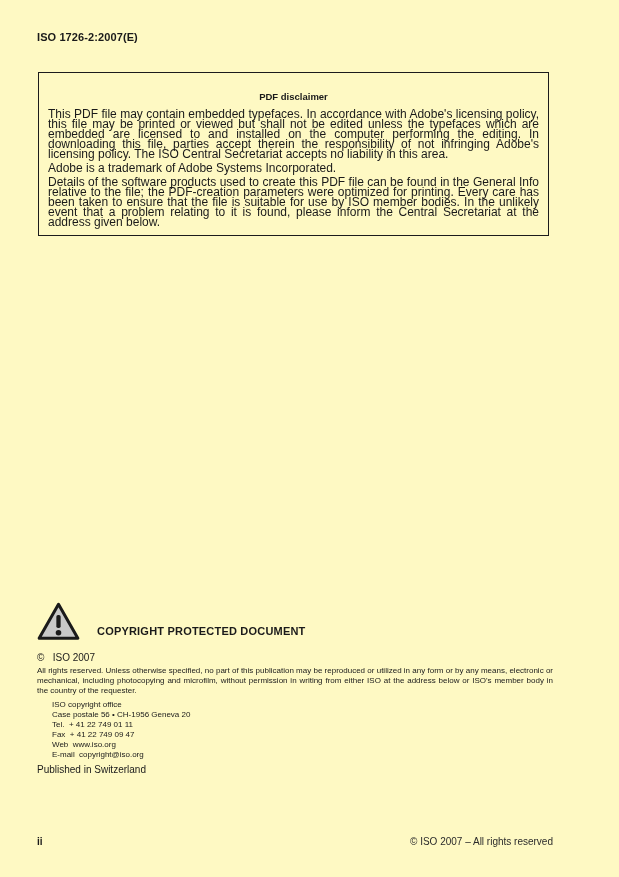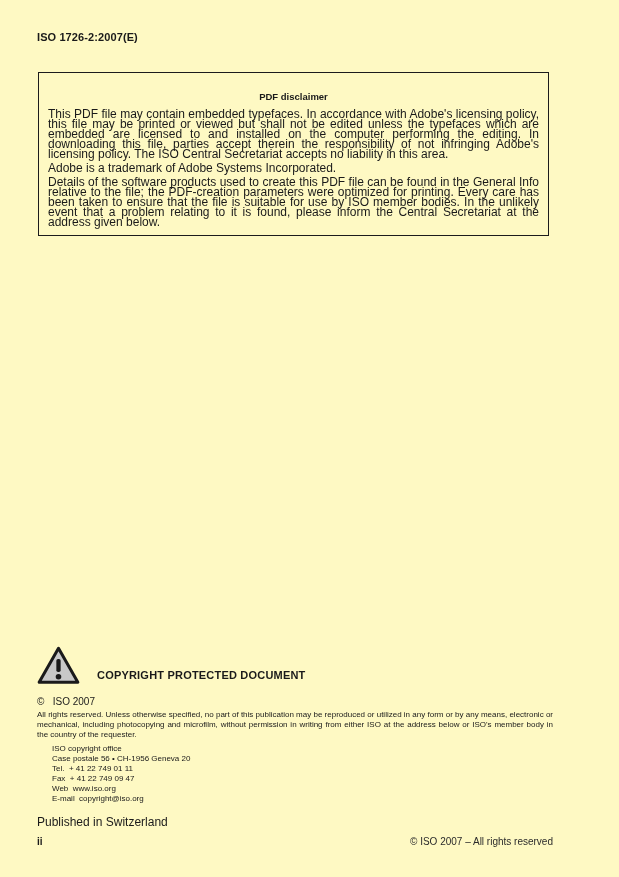--- a/index.html
+++ b/index.html
@@ -43,21 +43,21 @@
   .disclaimer-box p {
     margin: 0 0 4px 0;
     font-size: 12px;
     line-height: 10px;
     text-align: justify;
   }
   .disclaimer-box p:last-child { margin-bottom: 0; }
 
   .copyright-section {
     position: absolute;
-    top: 644px;
+    top: 600px;
     left: 37px;
     width: 516px;
   }
   .copyright-head {
     display: flex;
     align-items: flex-end;
     gap: 17px;
     height: 42px;
   }
   .warning-triangle { width: 43px; height: 41px; flex: 0 0 auto; }
@@ -79,22 +79,22 @@
     line-height: 10px;
     text-align: justify;
   }
   .address-block {
     margin: 4px 0 0 15px;
     font-size: 8px;
     line-height: 10px;
   }
   .address-line { white-space: pre-wrap; }
   .published-line {
-    margin: 13px 0 0 0;
-    font-size: 12px;
+    margin: 5px 0 0 0;
+    font-size: 10px;
     line-height: 10px;
   }
   .page-footer {
     position: absolute;
     top: 836px;
     left: 37px;
     width: 516px;
     display: flex;
     justify-content: space-between;
     align-items: baseline;

